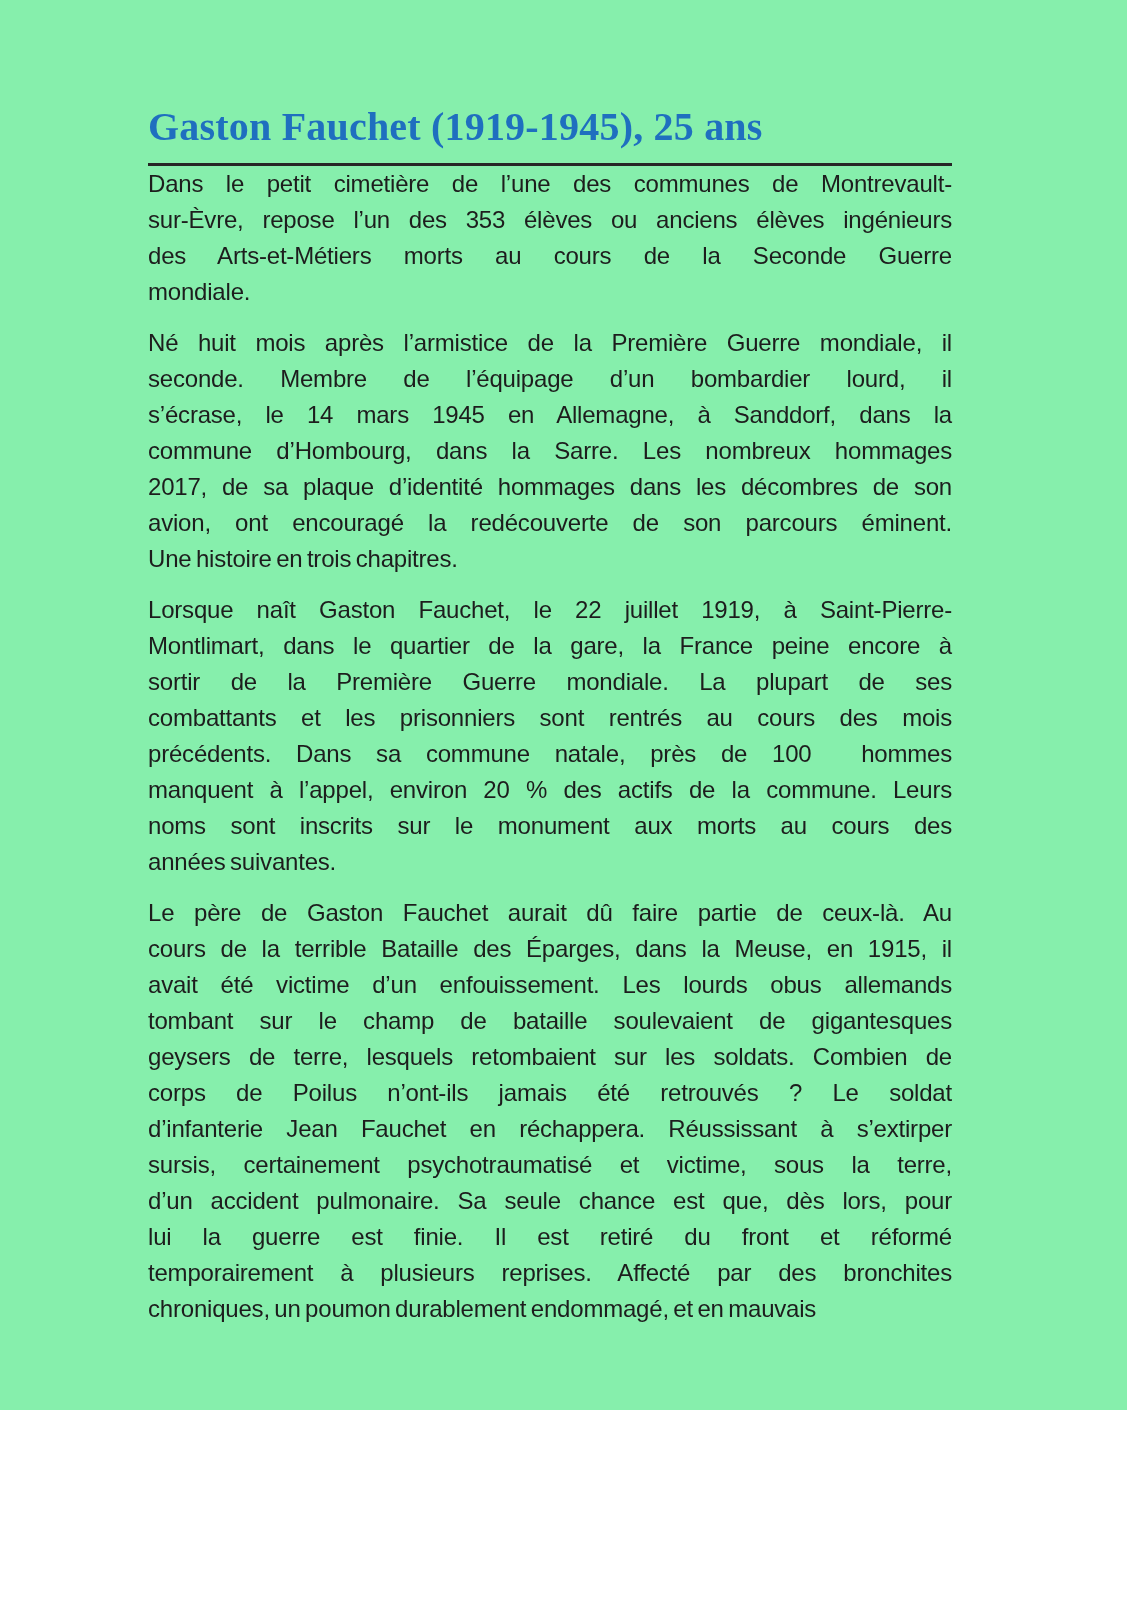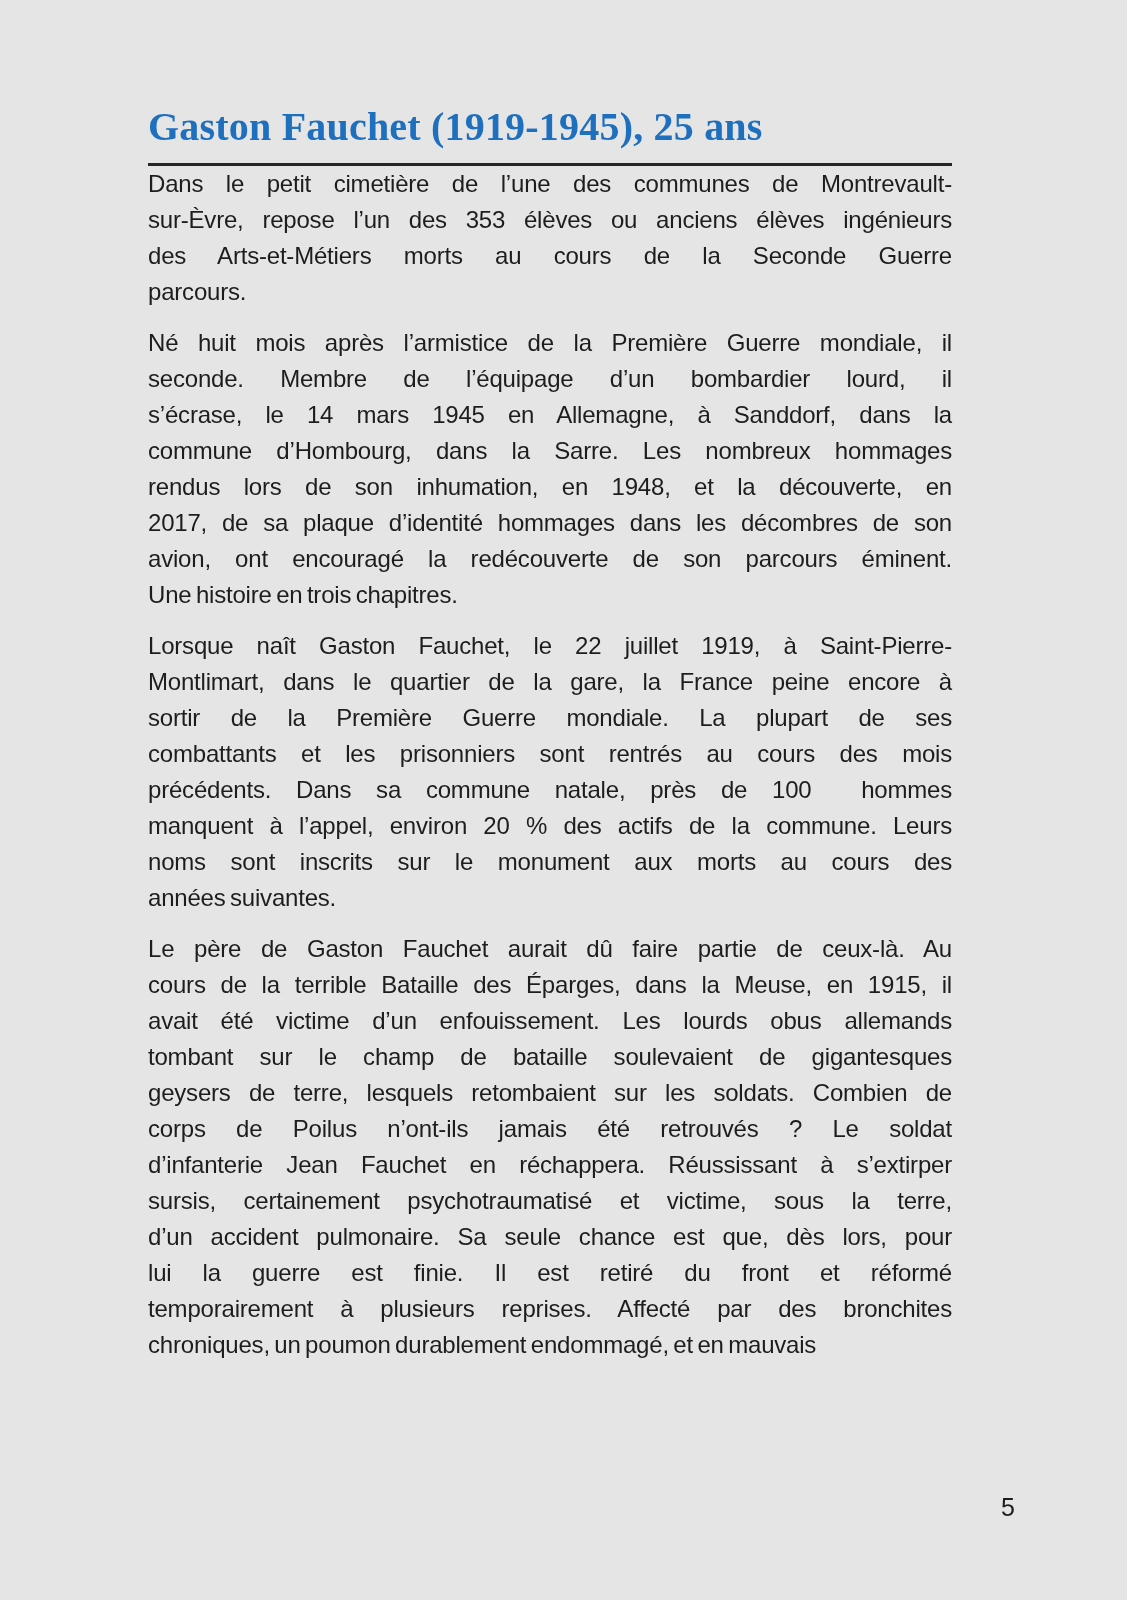--- a/index.html
+++ b/index.html
@@ -3,22 +3,22 @@
 <meta charset="utf-8">
 <style>
   html, body {
     margin: 0;
     padding: 0;
     background: #ffffff;
   }
   .page {
     position: relative;
     width: 1127px;
-    height: 1600px;
-    background: #e5e5e5;
+    height: 1410px;
+    background: #86efac;
     overflow: hidden;
     box-sizing: border-box;
     font-family: "Liberation Sans", sans-serif;
   }
   .content {
     box-sizing: border-box;
     padding: 0 175px 0 148px; 
   }
   .doc-title {
     margin: 104px 0 0 0;
@@ -62,28 +62,27 @@
 <body>
 
 <div class="page">
   <div class="content">
     <h1 class="doc-title">Gaston Fauchet (1919-1945), 25 ans</h1>
     <div class="doc-body">
         <div class="para">
           <div class="line">Dans le petit cimetière de l’une des communes de Montrevault-</div>
           <div class="line">sur-Èvre, repose l’un des 353 élèves ou anciens élèves ingénieurs</div>
           <div class="line">des Arts-et-Métiers&nbsp;morts au cours de la Seconde Guerre</div>
-          <div class="line last">parcours.</div>
+          <div class="line last">mondiale.</div>
         </div>
         <div class="para">
           <div class="line">Né huit mois après l’armistice de la Première Guerre mondiale, il</div>
           <div class="line">seconde. Membre de l’équipage d’un bombardier lourd, il</div>
           <div class="line">s’écrase, le 14 mars 1945 en Allemagne, à Sanddorf, dans la</div>
           <div class="line">commune d’Hombourg, dans la Sarre. Les nombreux hommages</div>
-          <div class="line">rendus lors de son inhumation, en 1948, et la découverte, en</div>
           <div class="line">2017, de sa plaque d’identité hommages dans les décombres de son</div>
           <div class="line">avion, ont encouragé la redécouverte de son parcours éminent.</div>
           <div class="line last">Une histoire en trois chapitres.</div>
         </div>
         <div class="para">
           <div class="line">Lorsque naît Gaston Fauchet, le 22 juillet 1919, à Saint-Pierre-</div>
           <div class="line">Montlimart, dans le quartier de la gare, la France peine encore à</div>
           <div class="line">sortir de la Première Guerre mondiale. La plupart de ses</div>
           <div class="line">combattants et les prisonniers sont rentrés au cours des mois</div>
           <div class="line">précédents. Dans sa commune natale, près de 100&nbsp; hommes</div>

